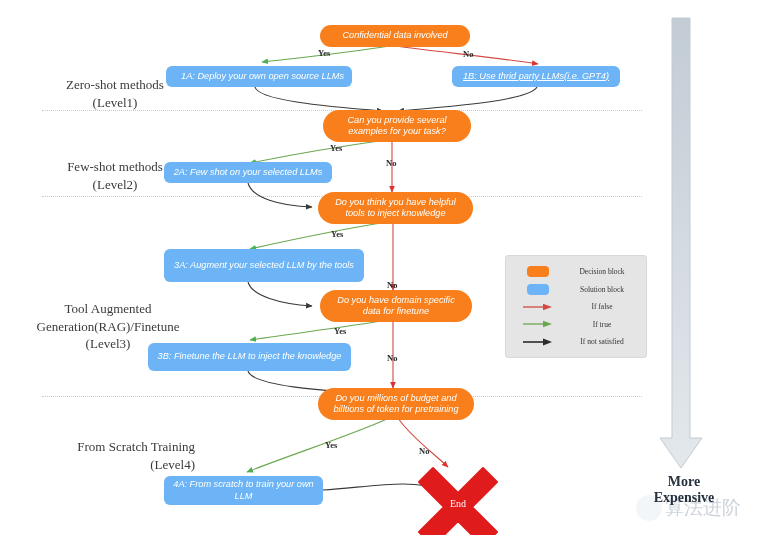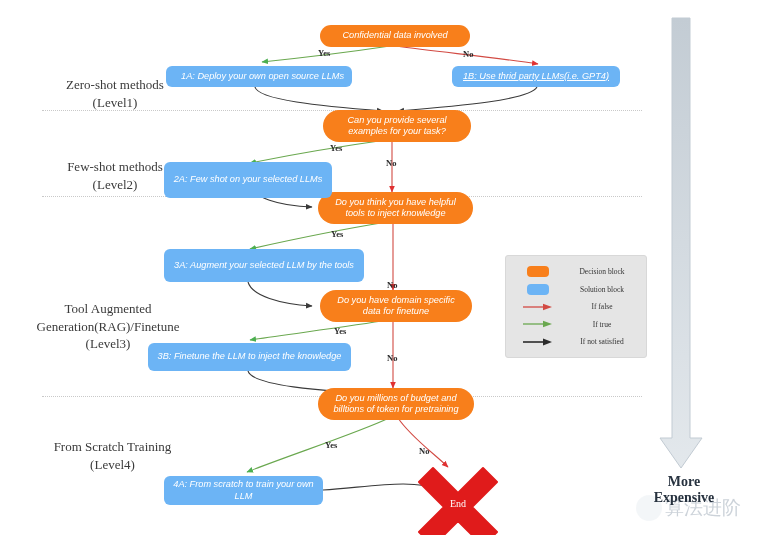--- a/index.html
+++ b/index.html
@@ -254,21 +254,21 @@
   </div>
   <div class="stage-label" style="left:40px; top:158px; width:150px;">
     <div>Few-shot methods</div>
     <div>(Level2)</div>
   </div>
   <div class="stage-label" style="left:18px; top:300px; width:180px;">
     <div>Tool Augmented</div>
     <div>Generation(RAG)/Finetune</div>
     <div>(Level3)</div>
   </div>
-  <div class="stage-label" style="left:30px; top:438px; width:165px;">
+  <div class="stage-label" style="left:30px; top:438px; width:165px;text-align:right;">
     <div>From Scratch Training</div>
     <div>(Level4)</div>
   </div>
 
   <div class="node decision" style="left:320px; top:25px; width:150px; height:22px;">
     <span>Confidential data involved</span>
   </div>
 
   <div class="node decision" style="left:323px; top:110px; width:148px; height:32px;">
     <span>Can you provide several examples for your task?</span>
@@ -287,21 +287,21 @@
   </div>
 
   <div class="node solution" style="left:166px; top:66px; width:186px; height:21px;justify-content:flex-end;">
     <span>1A: Deploy your own open source LLMs</span>
   </div>
 
   <div class="node solution" style="left:452px; top:66px; width:168px; height:21px;text-decoration:underline;">
     <span>1B: Use thrid party LLMs(i.e. GPT4)</span>
   </div>
 
-  <div class="node solution" style="left:164px; top:162px; width:168px; height:36px;">
+  <div class="node solution" style="left:164px; top:162px; width:168px; height:21px;">
     <span>2A: Few shot on your selected LLMs</span>
   </div>
 
   <div class="node solution" style="left:164px; top:249px; width:200px; height:33px;">
     <span>3A: Augment your selected LLM by the tools</span>
   </div>
 
   <div class="node solution" style="left:148px; top:343px; width:203px; height:28px;">
     <span>3B: Finetune the LLM to inject the knowledge</span>
   </div>

